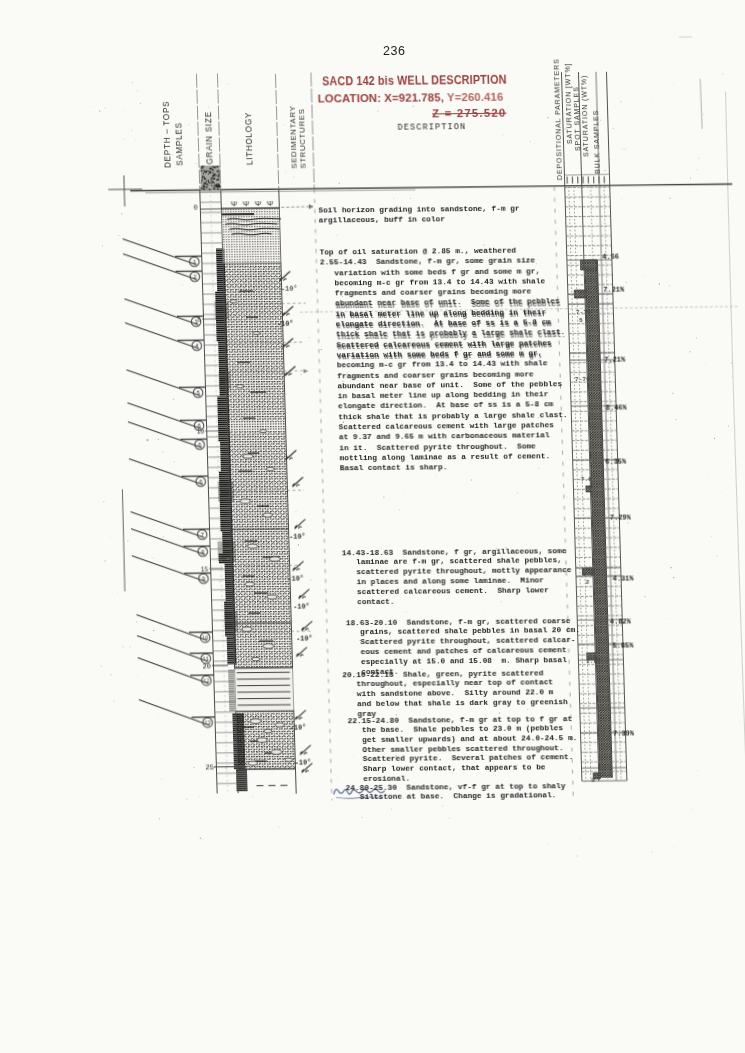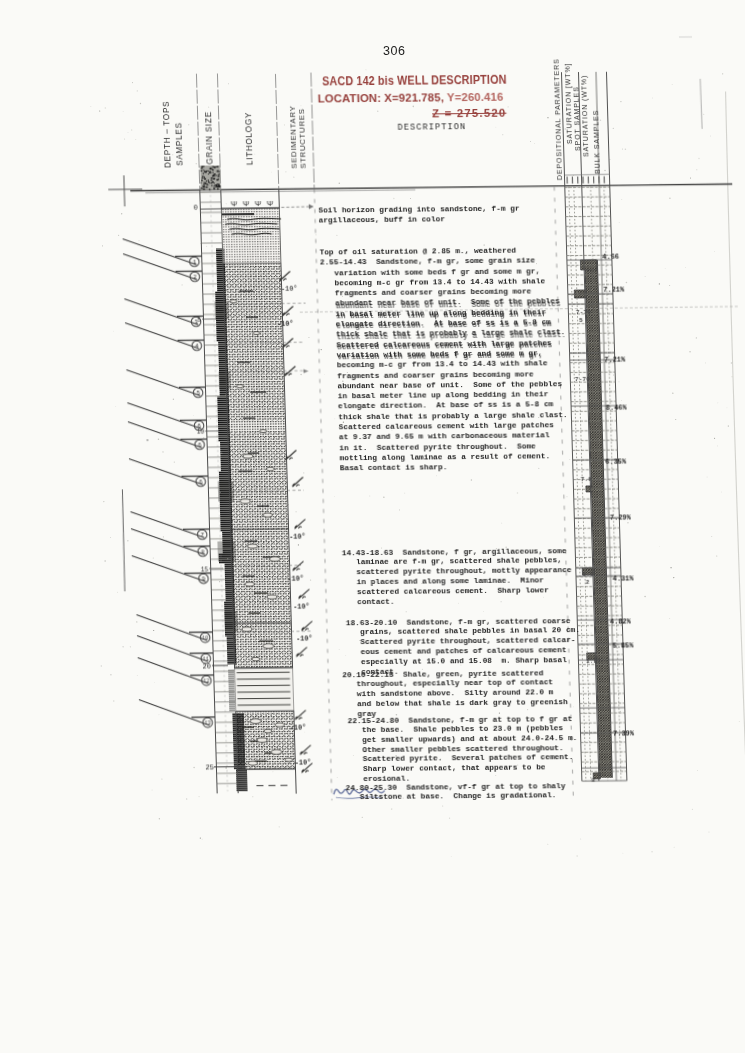--- a/index.html
+++ b/index.html
@@ -5,21 +5,21 @@
 #doc{position:absolute;left:0;top:0;width:745px;height:1053px;transform-origin:372.5px 526px;transform:rotate(-0.55deg) skewX(1.1deg)}
 #pageno{position:absolute;left:383px;top:44px;font-family:"Liberation Sans",sans-serif;font-size:12.5px;color:#1c1c1c;letter-spacing:0.5px}
 .t{position:absolute;font-family:"Liberation Mono",monospace;font-size:7.8px;line-height:10.3px;color:#232323;font-weight:bold;white-space:pre;margin:0;filter:blur(0.34px)}
 .t2{line-height:9.9px}
 .t3{line-height:9.7px}
 .ghost{opacity:0.62;filter:blur(0.55px)}
 .vlab{position:absolute;font-family:"Liberation Sans",sans-serif;color:#2d2d2d;white-space:nowrap;transform:rotate(-90deg);transform-origin:0 0;filter:blur(0.28px)}
 .stamp{position:absolute;font-family:"Liberation Sans",sans-serif;font-weight:bold;color:#963f3b;filter:blur(0.45px);white-space:nowrap}
 #desc{position:absolute;left:409px;top:123px;font-family:"Liberation Mono",monospace;font-size:8.6px;letter-spacing:1.1px;color:#2e2e2e;filter:blur(0.3px)}
 </style></head><body>
-<div id="pageno">306</div>
+<div id="pageno">236</div>
 <div id="doc">
 <svg width="745" height="1053" viewBox="0 0 745 1053" style="position:absolute;left:0;top:0">
 
 <defs>
 <filter id="b1" x="-5%" y="-5%" width="110%" height="110%">
           <feGaussianBlur stdDeviation="0.3"></feGaussianBlur>
         </filter>
 <filter id="b2" x="-5%" y="-5%" width="110%" height="110%">
           <feGaussianBlur stdDeviation="0.45"></feGaussianBlur>
         </filter>

